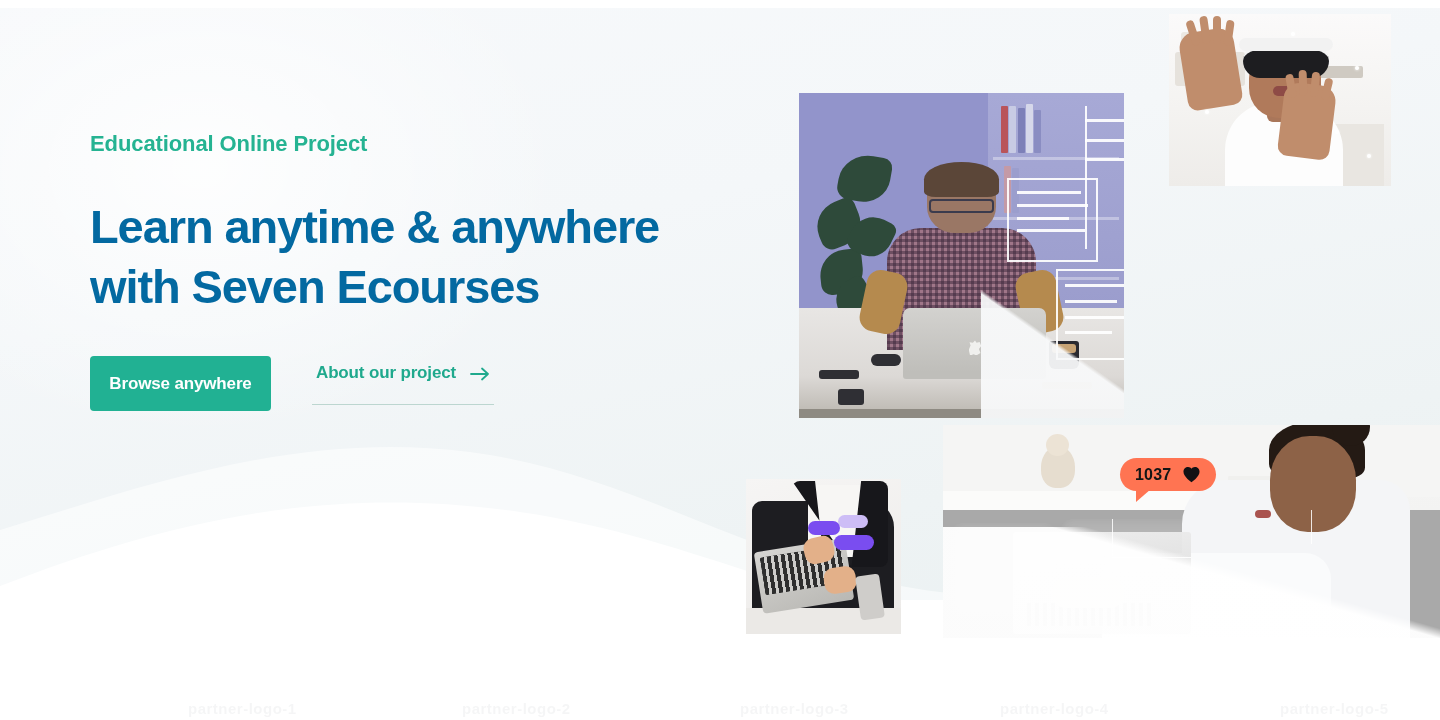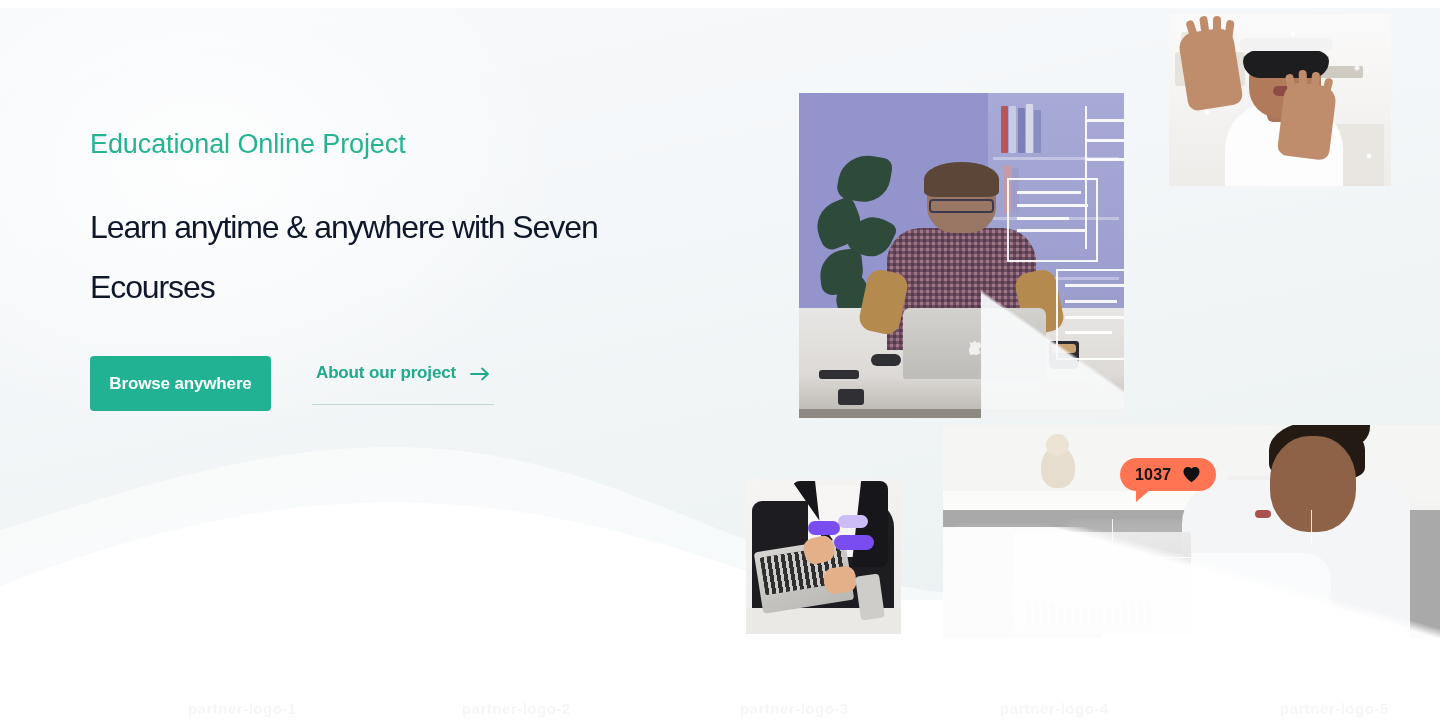--- a/index.html
+++ b/index.html
@@ -33,28 +33,28 @@
   .wave-wrap { position:absolute; left:0; bottom:-2px; width:1440px; height:330px; pointer-events:none; }
   .wave-wrap svg { display:block; width:1440px; height:330px; }
 
   
   .white-base { position:absolute; left:0; top:600px; width:1440px; height:120px; background:#ffffff; z-index:5; }
 
   
   .copy { position:absolute; left:90px; top:130px; width:640px; z-index:25; }
 
   .eyebrow {
-    font-size:27px; line-height:28px; font-weight:400; letter-spacing:-.1px;
+    font-size:22px; line-height:28px; font-weight:700; letter-spacing:-.1px;
     color:#25b392;
   }
 
   .headline {
     margin-top:39px;
-    font-size:32px; line-height:60px; font-weight:400; letter-spacing:-1.1px;
-    color:#0f172a; max-width:620px;
+    font-size:47px; line-height:60px; font-weight:700; letter-spacing:-1.1px;
+    color:#0369a1; max-width:620px;
   }
 
   .subcopy {
     margin-top:32px;
     font-size:20px; line-height:38px; font-weight:400; letter-spacing:-.1px;
     color:#53585e; max-width:620px;
   }
 
   .cta-row { margin-top:39px; display:flex; align-items:center; }
 

